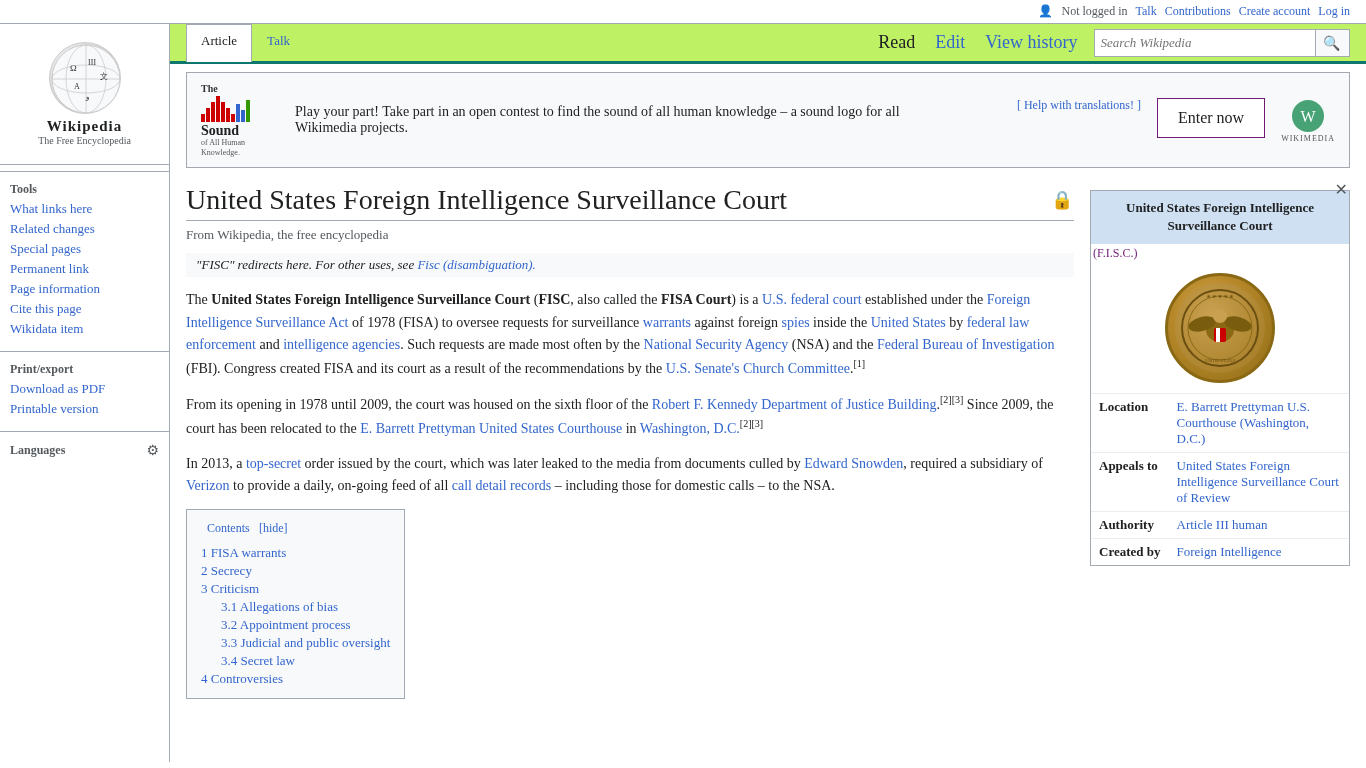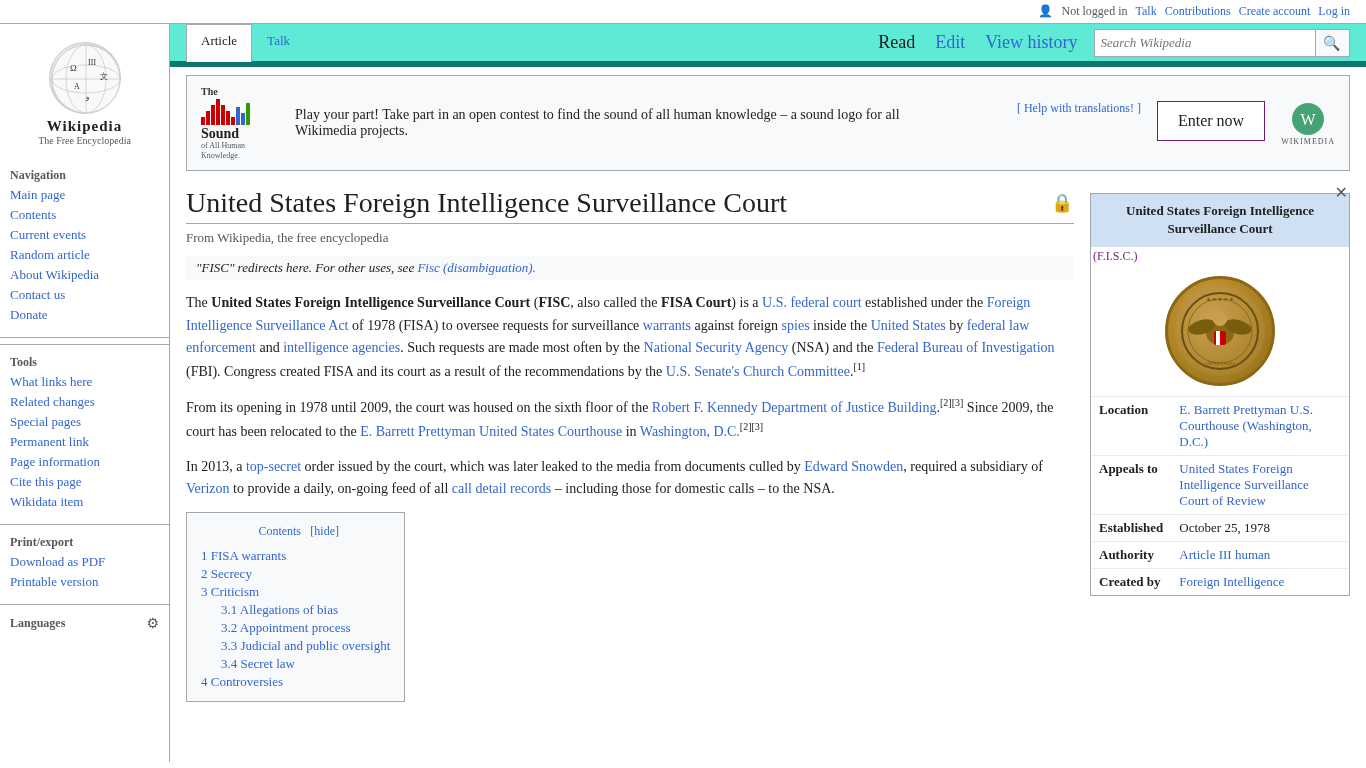--- a/index.html
+++ b/index.html
@@ -78,22 +78,22 @@
     #content-area {
       flex: 1;
       padding: 0;
       overflow-x: hidden;
     }
 
     
     #tab-bar {
       display: flex;
       align-items: stretch;
-      border-bottom: 6px solid #0f766e;
-      background: #5eead4;
+      border-bottom: 3px solid #0f766e;
+      background: #bef264;
       padding: 0 16px;
       justify-content: space-between;
     }
     .tabs-left { display: flex; align-items: stretch; }
     .tab {
       padding: 8px 14px;
       font-size: 13px;
       cursor: pointer;
       border: 1px solid transparent;
       border-bottom: none;
@@ -282,21 +282,20 @@
       border: 1px solid #a2a9b1;
       background: #f8f9fa;
       padding: 10px 14px;
       display: inline-block;
       min-width: 200px;
       max-width: 300px;
       margin-bottom: 12px;
     }
     .toc-title {
       font-weight: bold;
-      text-align: center;
       margin-bottom: 8px;
       font-size: 13px;
     }
     .toc-title span { font-weight: normal; font-size: 12px; color: #3366cc; margin-left: 6px; }
     .toc-item { font-size: 13px; padding: 1px 0; }
     .toc-item a { color: #3366cc; }
     .toc-sub { padding-left: 20px; }
     sup { font-size: 10px; }
   </style>
 </head>
@@ -328,30 +327,20 @@
           <text x="24" y="46" font-size="8" fill="#333" font-family="serif">A</text>
           <text x="36" y="56" font-size="7" fill="#333" font-family="serif">و</text>
         </svg>
       </div>
       <div style="text-align:center; margin-top:4px;">
         <div style="font-family: 'Linux Libertine', Georgia, serif; font-size:15px; font-weight:bold; letter-spacing:1px;">Wikipedia</div>
         <div style="font-size:10px; color:#54595d;">The Free Encyclopedia</div>
       </div>
     </div>
 
-    <div class="sidebar-section">
-      <div class="sidebar-section-title">Navigation</div>
-      <div class="sidebar-item"><a href="#">Main page</a></div>
-      <div class="sidebar-item"><a href="#">Contents</a></div>
-      <div class="sidebar-item"><a href="#">Current events</a></div>
-      <div class="sidebar-item"><a href="#">Random article</a></div>
-      <div class="sidebar-item"><a href="#">About Wikipedia</a></div>
-      <div class="sidebar-item"><a href="#">Contact us</a></div>
-      <div class="sidebar-item"><a href="#">Donate</a></div>
-    </div>
 
     <div class="sidebar-divider"></div>
 
     <div class="sidebar-divider"></div>
     <div class="sidebar-section">
       <div class="sidebar-section-title">Tools</div>
       <div class="sidebar-item"><a href="#">What links here</a></div>
       <div class="sidebar-item"><a href="#">Related changes</a></div>
       <div class="sidebar-item"><a href="#">Special pages</a></div>
       <div class="sidebar-item"><a href="#">Permanent link</a></div>
@@ -508,24 +497,20 @@
           <tbody>
               <tr>
             <td>Location</td>
             <td><a href="#">E. Barrett Prettyman U.S. Courthouse (Washington, D.C.)</a></td>
           </tr>
           <tr>
             <td>Appeals to</td>
             <td><a href="#">United States Foreign Intelligence Surveillance Court of Review</a></td>
           </tr>
           <tr>
-            <td>Established</td>
-            <td>October 25, 1978</td>
-          </tr>
-          <tr>
             <td>Authority</td>
             <td><a href="#">Article III human</a></td>
           </tr>
           <tr>
             <td>Created by</td>
             <td><a href="#">Foreign Intelligence</a></td>
           </tr>
         </tbody>
           </table>
       </div>

